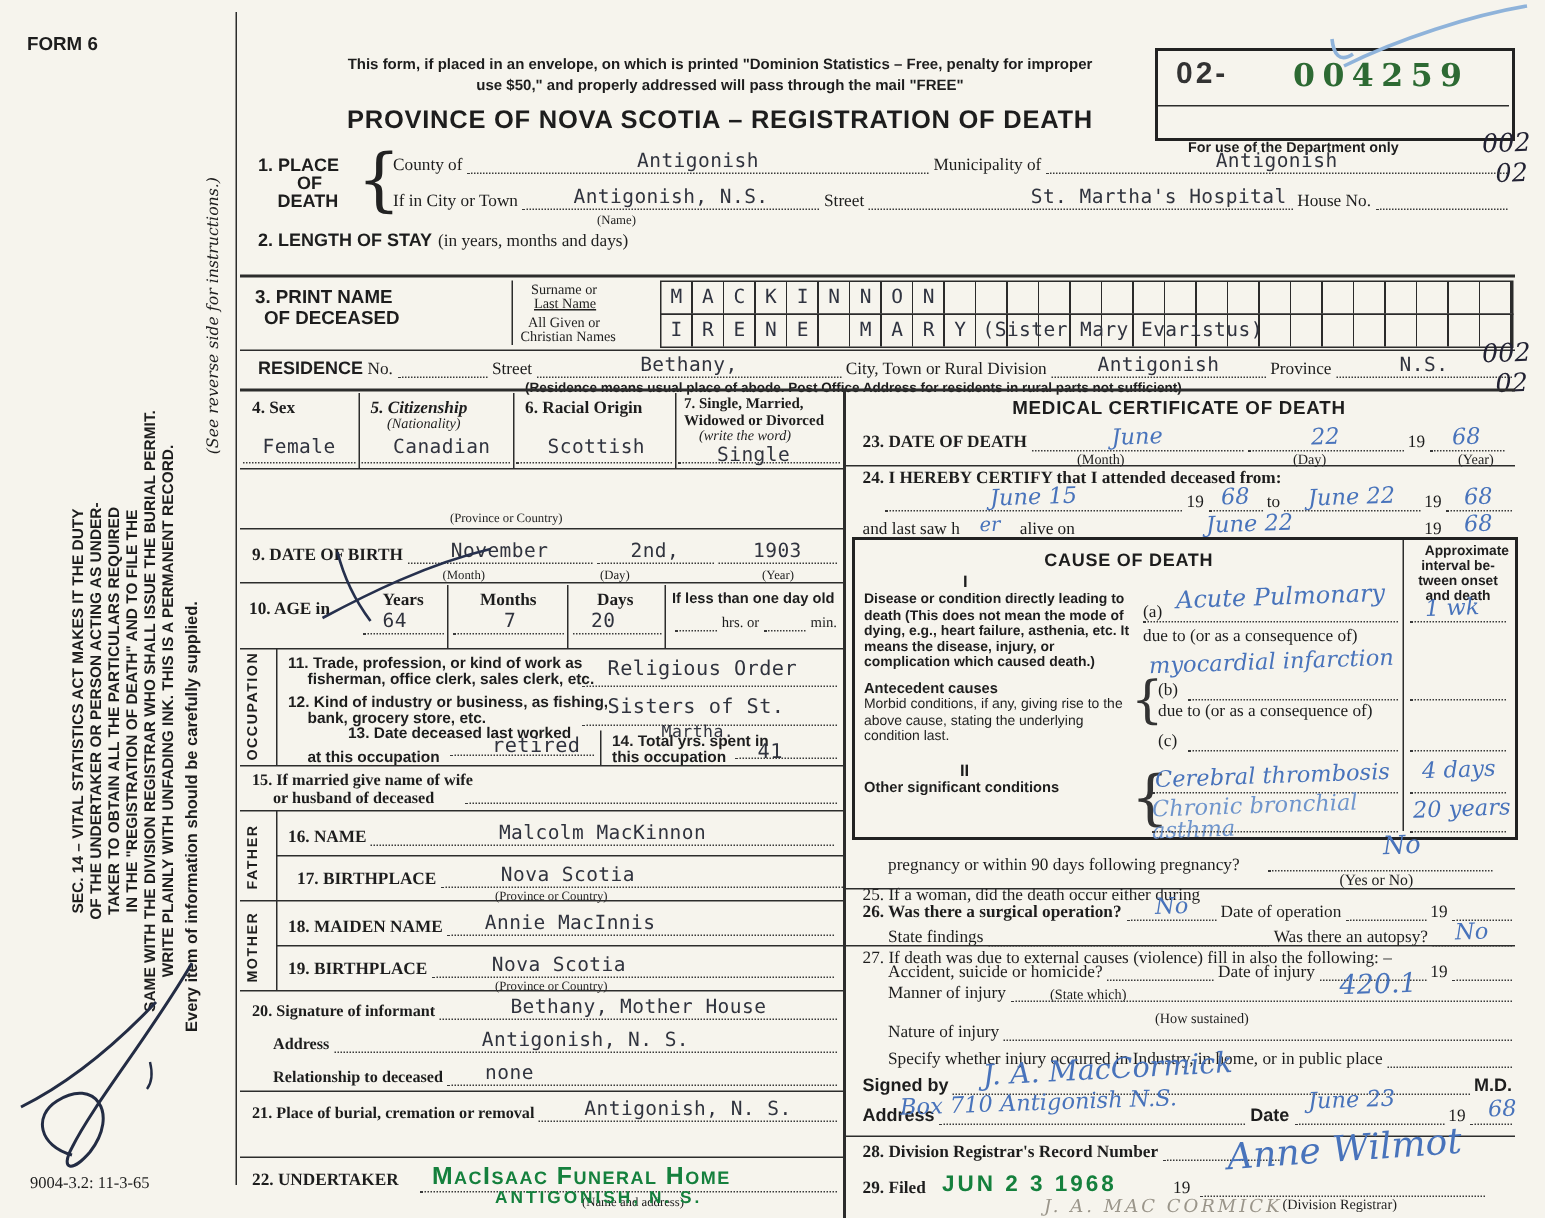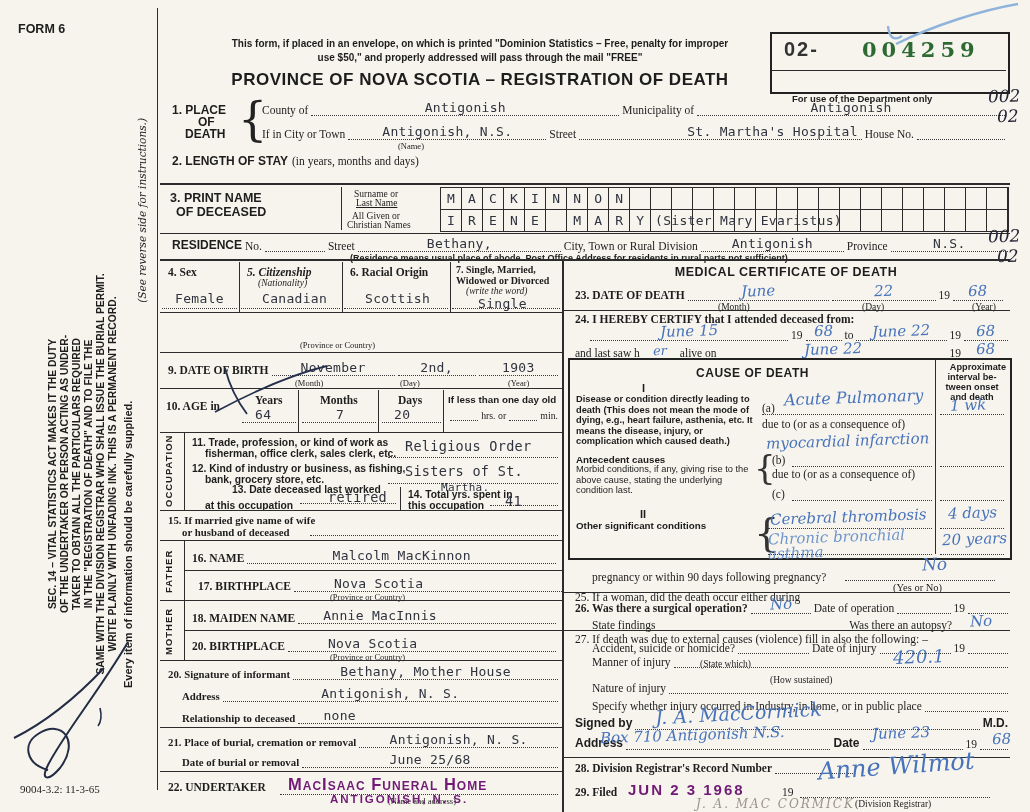--- a/index.html
+++ b/index.html
@@ -11,21 +11,21 @@
   .b{font-weight:bold;}
   .sb{font-family:"Liberation Sans",sans-serif;font-weight:bold;}
   .it{font-style:italic;}
   .note{font-size:8.5px;white-space:nowrap;}
   .notesb{font-family:"Liberation Sans",sans-serif;font-weight:bold;font-size:9px;white-space:nowrap;}
   .tw{font-family:"DejaVu Sans Mono",monospace;font-size:13px;color:#30333e;letter-spacing:.3px;white-space:nowrap;}
   .hw{font-family:"DejaVu Serif",serif;font-style:italic;color:#4873bb;font-size:15px;
       display:inline-block;transform:rotate(-2deg);white-space:nowrap;}
   .pencil{font-family:"DejaVu Serif",serif;font-style:italic;color:#9a958a;letter-spacing:2px;font-size:12px;}
   .stampg{font-family:"DejaVu Serif",serif;font-weight:bold;color:#2d6a33;font-size:21px;letter-spacing:5px;}
-  .stampk{font-family:"Liberation Sans",sans-serif;font-weight:bold;color:#701a75;}
+  .stampk{font-family:"Liberation Sans",sans-serif;font-weight:bold;color:#15803d;}
   .fld{border-bottom:1px dotted #3a3a3a;text-align:center;padding:0 4px;}
   .lead{border-bottom:1px dotted #3a3a3a;flex:1;height:10px;}
   .dotl{position:absolute;border-bottom:1px dotted #3a3a3a;}
   .hl,.vl{position:absolute;background:#2c2c2c;}
   .grid{position:absolute;height:21px;border:1.5px solid #2b2b2b;
         background-image:repeating-linear-gradient(90deg,transparent 0 20px,#2b2b2b 20px 21px);}
   .gridtx{position:absolute;font-family:"DejaVu Sans Mono",monospace;font-size:13px;color:#2f3340;
           letter-spacing:13.2px;white-space:nowrap;}
   .vert{position:absolute;writing-mode:vertical-rl;transform:rotate(180deg);
         font-family:"Liberation Sans",sans-serif;font-weight:bold;font-size:9.5px;
@@ -242,21 +242,21 @@
   <div class="hl" style="left:160px;top:600px;width:402px;height:1px;"></div>
 
   <div class="vl" style="left:184px;top:600px;width:1px;height:60px;"></div>
   <div class="vert" style="left:163px;top:606px;width:18px;height:50px;">MOTHER</div>
   <div class="r" style="left:192px;top:608px;width:364px;">
     <span class="lbl b">18. MAIDEN NAME</span>
     <span class="fld" style="flex:1;text-align:left;padding-left:25px;"><span class="tw">Annie MacInnis</span></span>
   </div>
   <div class="hl" style="left:184px;top:630px;width:378px;height:1px;"></div>
   <div class="r" style="left:192px;top:636px;width:364px;">
-    <span class="lbl b">20. BIRTHPLACE</span>
+    <span class="lbl b">19. BIRTHPLACE</span>
     <span class="fld" style="flex:1;text-align:left;padding-left:40px;"><span class="tw">Nova Scotia</span></span>
   </div>
   <div class="abs note" style="left:330px;top:652px;">(Province or Country)</div>
   <div class="hl" style="left:160px;top:660px;width:402px;height:1px;"></div>
 
   <div class="r" style="left:168px;top:664px;width:390px;">
     <span class="lbl b" style="font-size:10.8px;">20. Signature of informant</span>
     <span class="fld" style="flex:1;"><span class="tw">Bethany, Mother House</span></span>
   </div>
   <div class="r" style="left:182px;top:686px;width:376px;">
@@ -265,24 +265,20 @@
   </div>
   <div class="r" style="left:182px;top:708px;width:376px;">
     <span class="lbl b" style="font-size:10.8px;">Relationship to deceased</span>
     <span class="fld" style="flex:1;text-align:left;padding-left:25px;"><span class="tw">none</span></span>
   </div>
   <div class="hl" style="left:160px;top:727px;width:402px;height:1px;"></div>
 
   <div class="r" style="left:168px;top:732px;width:390px;">
     <span class="lbl b" style="font-size:10.8px;">21. Place of burial, cremation or removal</span>
     <span class="fld" style="flex:1;"><span class="tw">Antigonish, N. S.</span></span>
-  </div>
-  <div class="r" style="left:182px;top:752px;width:376px;">
-    <span class="lbl b" style="font-size:10.8px;">Date of burial or removal</span>
-    <span class="fld" style="flex:1;"><span class="tw">June 25/68</span></span>
   </div>
   <div class="hl" style="left:160px;top:771px;width:402px;height:1px;"></div>
 
   <div class="abs lbl b" style="left:168px;top:781px;font-size:11.5px;">22. UNDERTAKER</div>
   <div class="abs stampk" style="left:288px;top:775px;font-size:16.5px;letter-spacing:1px;font-variant:small-caps;">MacIsaac Funeral Home</div>
   <div class="dotl" style="left:280px;top:794px;width:278px;"></div>
   <div class="abs note" style="left:388px;top:796px;">(Name and address)</div>
   <div class="abs stampk" style="left:330px;top:793px;font-size:11.5px;letter-spacing:2px;">ANTIGONISH, N. S.</div>
 
   <div class="abs sb" style="left:562px;top:265px;width:448px;text-align:center;font-size:12.5px;letter-spacing:.5px;">MEDICAL CERTIFICATE OF DEATH</div>

